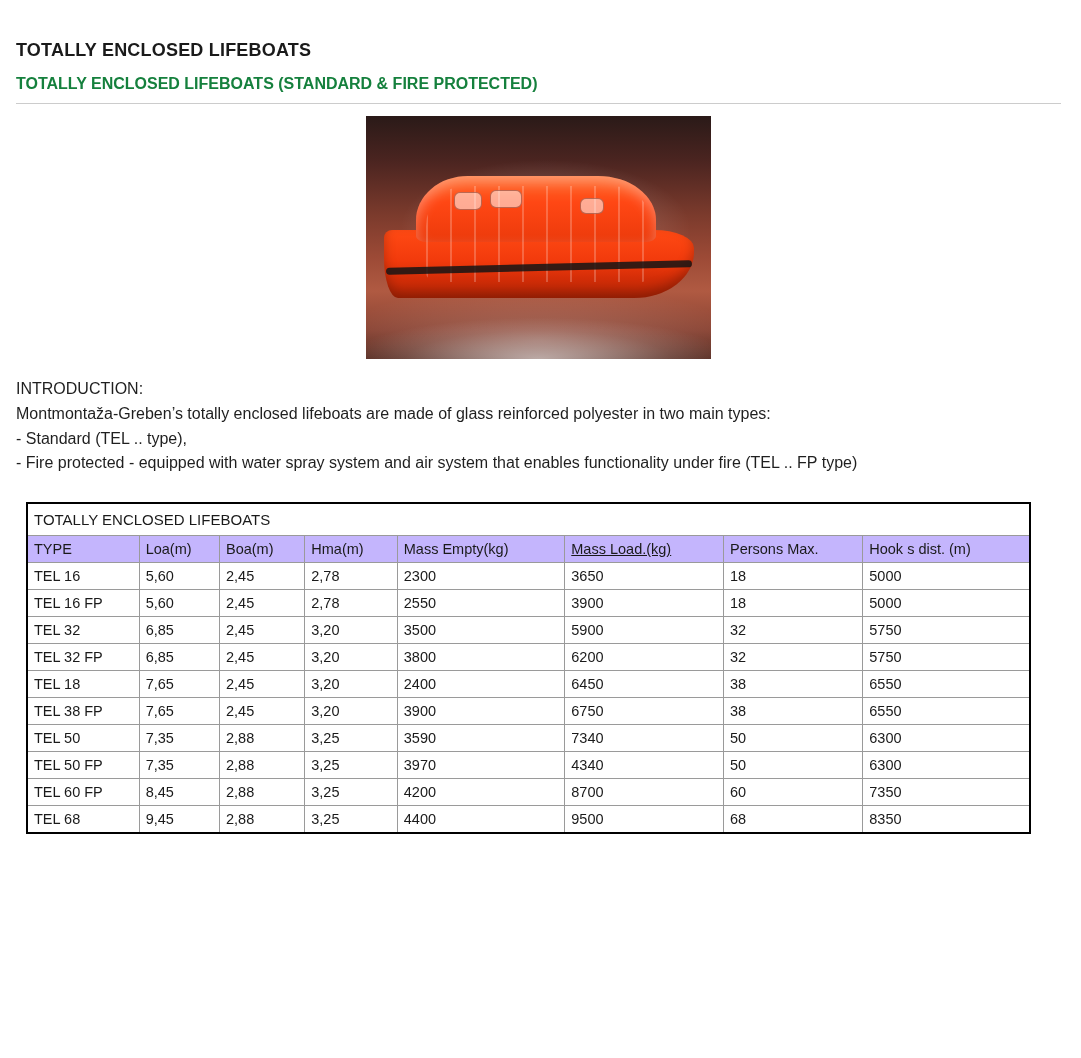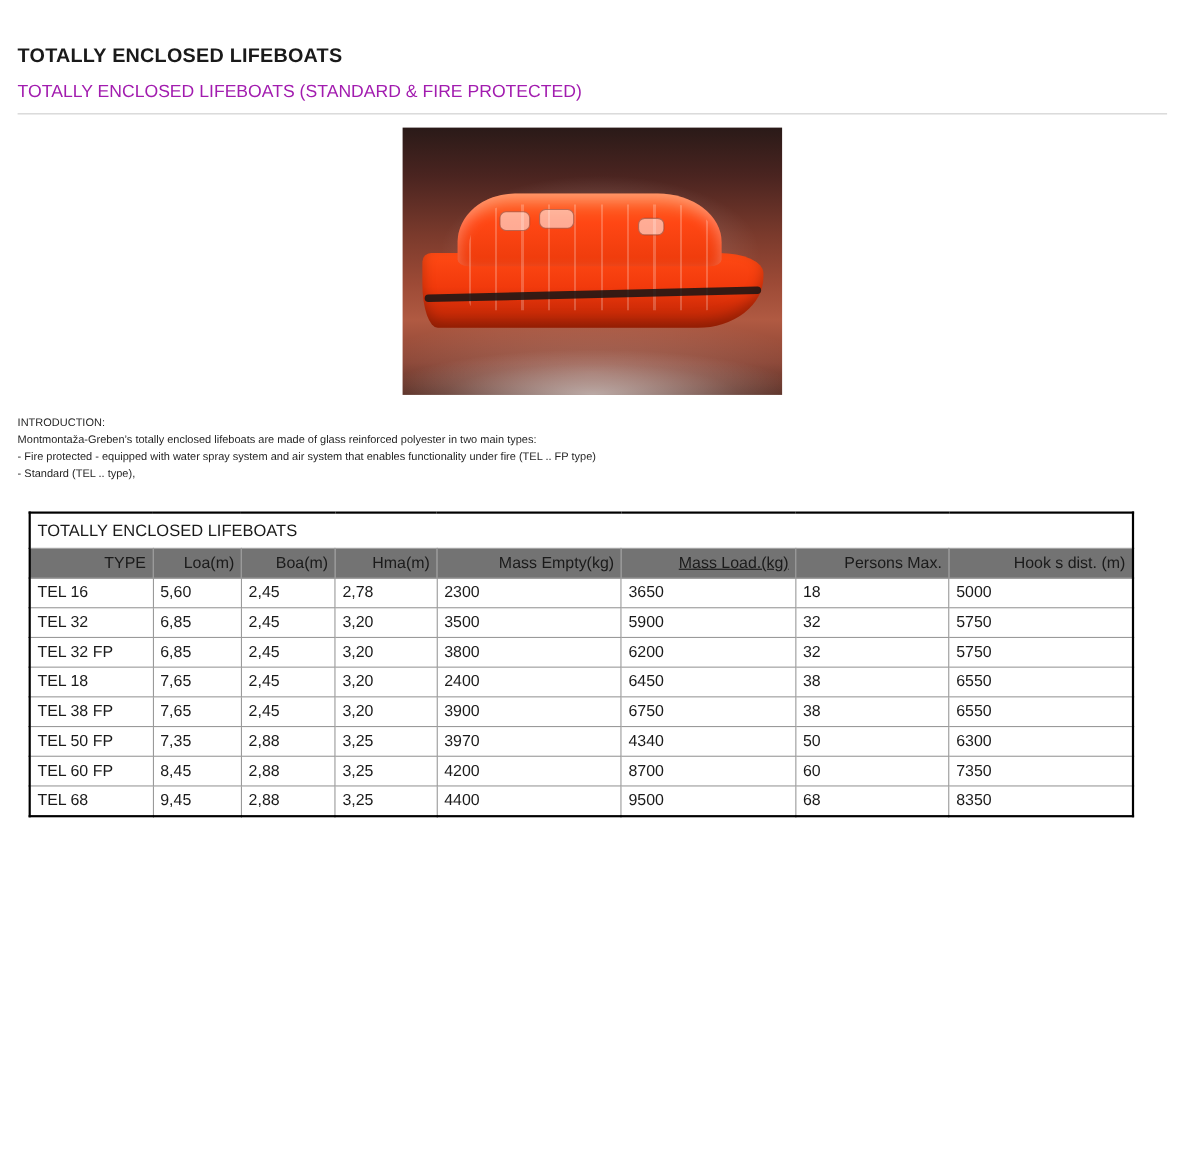--- a/index.html
+++ b/index.html
@@ -23,23 +23,23 @@
   }
   .title {
     font-size: 18px;
     font-weight: bold;
     color: #1a1a1a;
     letter-spacing: 0.2px;
     margin: 6px 0 14px 2px;
   }
   .subtitle {
     font-size: 16px;
-    color: #a21caf;
+    color: #15803d;
     margin: 0 0 10px 2px;
-    font-weight: normal;
+    font-weight: bold;
   }
   .rule {
     border-top: 1px solid #cccccc;
     margin: 6px 2px 12px 2px;
   }
   .figure {
     display: flex;
     justify-content: center;
     margin: 0 0 18px 0;
   }
@@ -110,21 +110,21 @@
     background: repeating-linear-gradient(90deg, rgba(255,255,255,0.22) 0px, rgba(255,255,255,0.22) 2px, rgba(255,255,255,0) 2px, rgba(255,255,255,0) 24px);
     border-radius: 40px 40px 10px 10px;
   }
   .spray {
     position: absolute;
     left: 0; right: 0; bottom: 0;
     height: 86px;
     background: radial-gradient(ellipse 70% 60% at 50% 100%, rgba(255,255,255,0.55) 0%, rgba(255,255,255,0.12) 55%, rgba(255,255,255,0) 80%);
   }
   .intro {
-    font-size: 10px;
+    font-size: 16px;
     line-height: 1.55;
     color: #1f1f1f;
     margin: 0 2px 26px 2px;
   }
   .intro p { margin: 0; }
   table.spec {
     border-collapse: collapse;
     width: 1005px;
     margin: 0 0 0 12px;
     border: 2px solid #000000;
@@ -140,22 +140,21 @@
     white-space: nowrap;
   }
   table.spec tr.caption-row td {
     border-left: none;
     border-right: none;
     border-top: none;
     padding: 7px 6px;
     font-size: 15px;
   }
   table.spec tr.head-row td {
-    background: #737373;
-    text-align: right;
+    background: #c4b5fd;
   }
   .c0 { width: 108px; }
   .c1 { width: 74px; }
   .c2 { width: 80px; }
   .c3 { width: 88px; }
   .c4 { width: 170px; }
   .c5 { width: 160px; text-decoration: underline; }
   .c6 { width: 138px; }
   .c7 { width: 170px; }
 </style>
@@ -182,22 +181,22 @@
         <div class="window" style="left:196px; top:30px; width:22px; height:14px;"></div>
         <div class="stripe"></div>
       </div>
       <div class="spray"></div>
     </div>
   </div>
 
   <div class="intro">
     <p>INTRODUCTION:</p>
     <p>Montmontaža-Greben’s totally enclosed lifeboats are made of glass reinforced polyester in two main types:</p>
+    <p>- Standard (TEL .. type),</p>
     <p>- Fire protected - equipped with water spray system and air system that enables functionality under fire (TEL .. FP type)</p>
-    <p>- Standard (TEL .. type),</p>
   </div>
 
   <table class="spec">
     <tbody>
       <tr class="caption-row">
         <td colspan="8">TOTALLY ENCLOSED LIFEBOATS</td>
       </tr>
       <tr class="head-row">
         <td class="c0">TYPE</td>
         <td class="c1">Loa(m)</td>
@@ -213,20 +212,30 @@
         <td>TEL 16</td>
         <td>5,60</td>
         <td>2,45</td>
         <td>2,78</td>
         <td>2300</td>
         <td>3650</td>
         <td>18</td>
         <td>5000</td>
       </tr>
       <tr>
+        <td>TEL 16 FP</td>
+        <td>5,60</td>
+        <td>2,45</td>
+        <td>2,78</td>
+        <td>2550</td>
+        <td>3900</td>
+        <td>18</td>
+        <td>5000</td>
+      </tr>
+      <tr>
         <td>TEL 32</td>
         <td>6,85</td>
         <td>2,45</td>
         <td>3,20</td>
         <td>3500</td>
         <td>5900</td>
         <td>32</td>
         <td>5750</td>
       </tr>
       <tr>
@@ -251,20 +260,30 @@
       </tr>
       <tr>
         <td>TEL 38 FP</td>
         <td>7,65</td>
         <td>2,45</td>
         <td>3,20</td>
         <td>3900</td>
         <td>6750</td>
         <td>38</td>
         <td>6550</td>
+      </tr>
+      <tr>
+        <td>TEL 50</td>
+        <td>7,35</td>
+        <td>2,88</td>
+        <td>3,25</td>
+        <td>3590</td>
+        <td>7340</td>
+        <td>50</td>
+        <td>6300</td>
       </tr>
       <tr>
         <td>TEL 50 FP</td>
         <td>7,35</td>
         <td>2,88</td>
         <td>3,25</td>
         <td>3970</td>
         <td>4340</td>
         <td>50</td>
         <td>6300</td>

